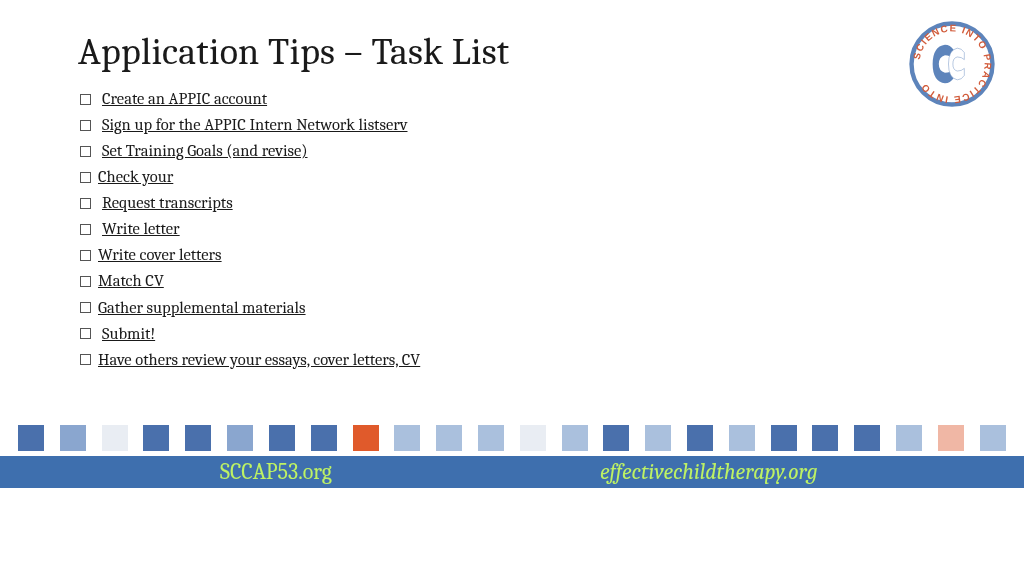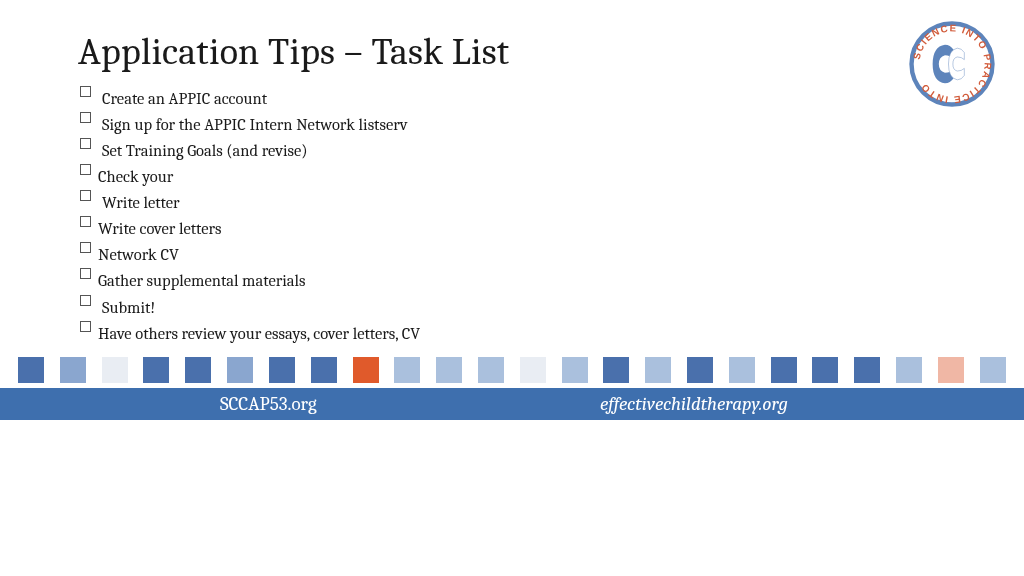--- a/index.html
+++ b/index.html
@@ -8,42 +8,43 @@
     width: 1024px;
     height: 576px;
     font-family: Cambria, "Times New Roman", Georgia, serif;
     background: #fff;
     color: #1a1a1a;
     overflow: hidden;
     position: relative;
   }
   .slide {
     width: 1024px;
-    height: 420px;
+    height: 488px;
     position: relative;
   }
   .title {
     position: absolute;
     left: 78px;
     top: 30px;
     font-size: 38px;
     font-weight: 400;
     letter-spacing: 0.2px;
   }
   .tasks {
     position: absolute;
     left: 80px;
     top: 86px;
     font-size: 16.5px;
     line-height: 1.58;
   }
   .task-item {
     display: flex;
-    align-items: flex-start;
+    align-items: center;
     margin-bottom: 0px;
+    text-decoration: underline;
   }
   .box {
     display: inline-block;
     width: 11px;
     height: 11px;
     border: 1.6px solid #555;
     margin-right: 7px;
     flex: 0 0 auto;
     box-sizing: border-box;
   }
@@ -74,22 +75,22 @@
     height: 26px;
   }
 
   .footer {
     position: absolute;
     left: 0;
     bottom: 0;
     width: 1024px;
     height: 32px;
     background: #3e6fae;
-    color: #ffffff;
-    font-size: 19px;
+    color: #bef264;
+    font-size: 22px;
     display: flex;
     align-items: center;
     font-family: Cambria, Georgia, serif;
   }
   .footer .f1 { position: absolute; left: 220px; }
   .footer .f2 { position: absolute; left: 600px; font-style: italic; }
 </style>
 </head>
 <body>
 
@@ -109,29 +110,33 @@
     <div class="task-item pad">
         <span class="box"></span>
         <span class="txt">Set Training Goals (and revise)</span>
       </div>
     <div class="task-item">
         <span class="box"></span>
         <span class="txt">Check your</span>
       </div>
     <div class="task-item pad">
         <span class="box"></span>
+        <span class="txt">Request transcripts</span>
+      </div>
+    <div class="task-item pad">
+        <span class="box"></span>
         <span class="txt">Write letter</span>
       </div>
     <div class="task-item">
         <span class="box"></span>
         <span class="txt">Write cover letters</span>
       </div>
     <div class="task-item">
         <span class="box"></span>
-        <span class="txt">Network CV</span>
+        <span class="txt">Match CV</span>
       </div>
     <div class="task-item">
         <span class="box"></span>
         <span class="txt">Gather supplemental materials</span>
       </div>
     <div class="task-item pad">
         <span class="box"></span>
         <span class="txt">Submit!</span>
       </div>
     <div class="task-item">

